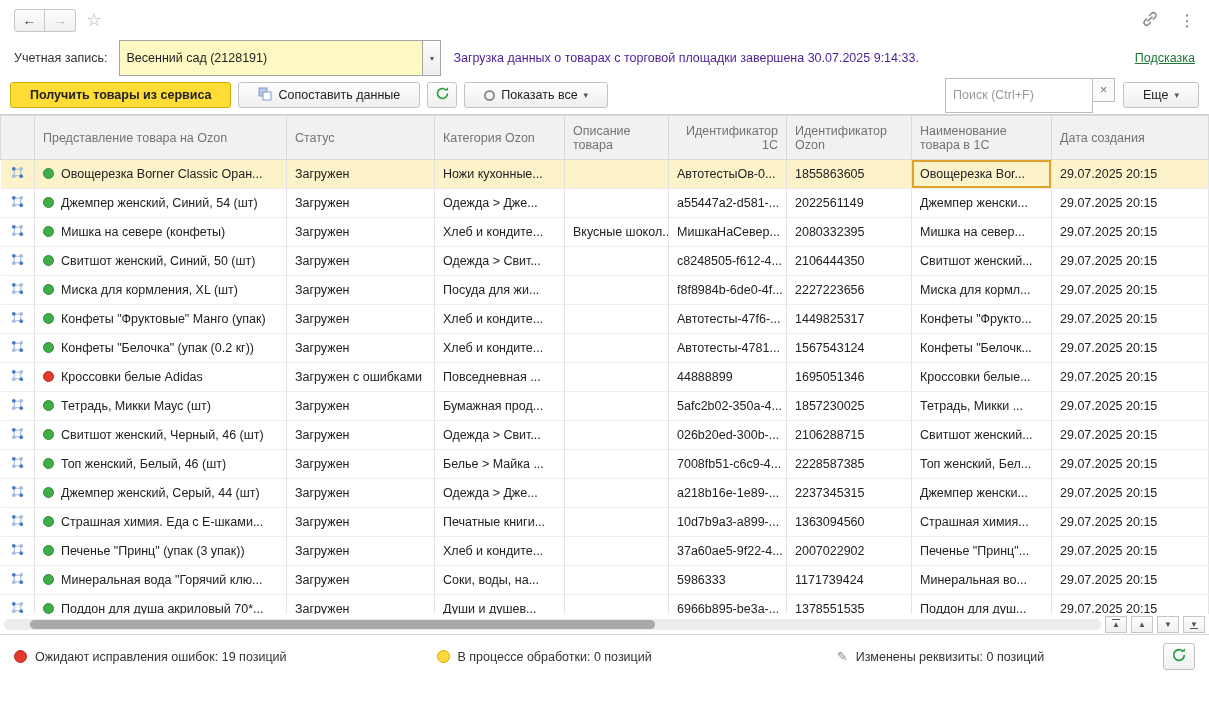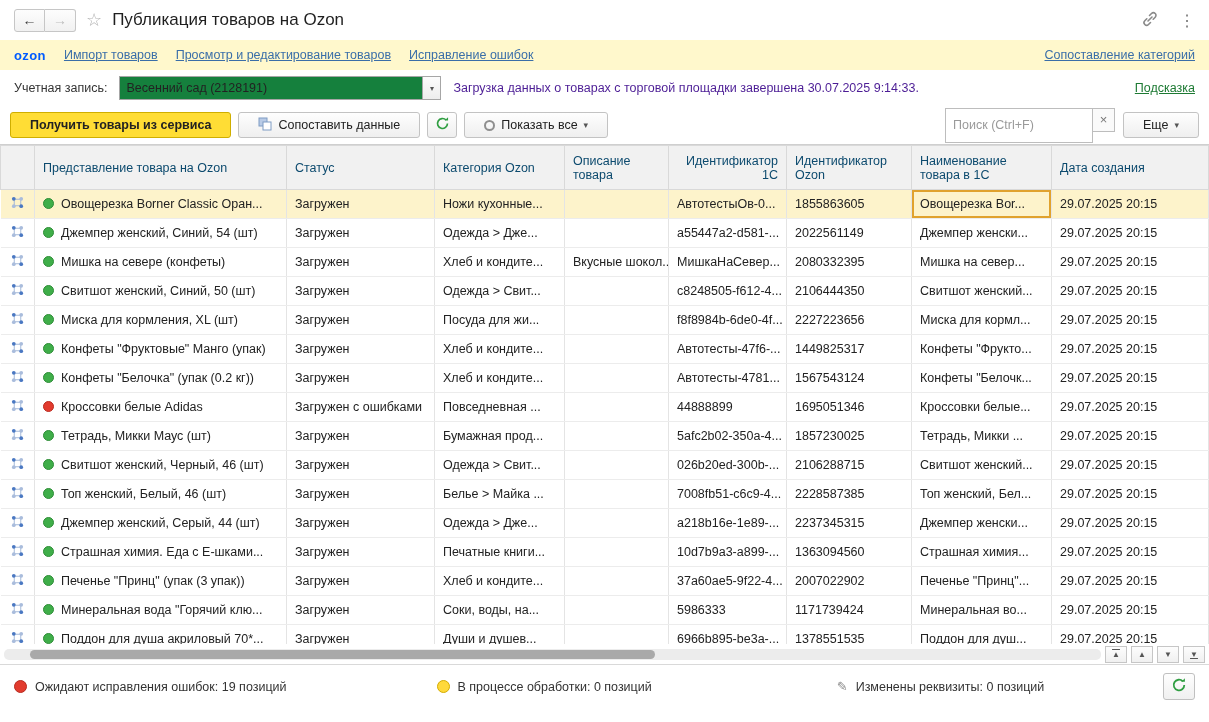--- a/index.html
+++ b/index.html
@@ -24,21 +24,21 @@
 
   
   .ribbon { height:30px; flex:0 0 30px; background:#fff8cc; display:flex; align-items:center; gap:18px; padding:0 14px; }
   .ozon-logo { color:#005bff; font-weight:bold; font-size:13px; letter-spacing:.4px; }
   .ribbon a { color:#3a6ea8; text-decoration:underline; cursor:pointer; white-space:nowrap; }
   .ribbon .spacer { flex:1; }
 
   
   .account-row { height:36px; flex:0 0 36px; display:flex; align-items:center; padding:0 14px; gap:12px; background:#fff; }
   .acc-label { white-space:nowrap;text-align:right; }
-  .combo { display:flex; width:322px; height:24px; border:1px solid #a6a6a6; background:#15803d; }
+  .combo { display:flex; width:322px; height:36px; border:1px solid #a6a6a6; background:#fef9c3; }
   .combo input { flex:1; border:none; outline:none; padding:0 6px; font:inherit; color:#222; background:transparent; }
   .combo-btn { width:18px; border-left:1px solid #a6a6a6; background:linear-gradient(#fcfcfc,#ededed);
                display:flex; align-items:center; justify-content:center; font-size:8px; color:#555; cursor:pointer; }
   .acc-status { color:#4c1d95; white-space:nowrap; }
   .hint-link { margin-left:auto; color:#1d7a33; text-decoration:underline; cursor:pointer; white-space:nowrap; }
 
   
   .toolbar { height:38px; flex:0 0 38px; display:flex; align-items:center; gap:7px; padding:0 10px; background:#fff; }
   .btn { height:26px; border:1px solid #c3c3c3; background:linear-gradient(#fefefe,#efefef); border-radius:3px;
          padding:0 19px; display:inline-flex; align-items:center; gap:6px; font:inherit; color:#222; cursor:pointer; white-space:nowrap; }
@@ -50,21 +50,21 @@
   .search-wrap { display:flex; }
   .search { width:148px; height:35px; border:1px solid #bdbdbd; padding:0 7px; font:inherit; color:#444; }
   .search::placeholder { color:#9a9a9a; }
   .clear-btn { width:22px; height:24px; border:1px solid #bdbdbd; border-left:none; background:#fafafa;
                color:#777; font-size:13px; display:flex; align-items:center; justify-content:center; cursor:pointer; }
 
   
   .table-wrap { height:500px; flex:0 0 500px; overflow:hidden; border-top:1px solid #cfcfcf; }
   table { border-collapse:collapse; table-layout:fixed; width:1209px; }
   th { background:#f1f1f1; border:1px solid #d9d9d9; font-weight:400; text-align:left;
-       padding:3px 8px; height:44px; vertical-align:middle; color:#0c4a6e; overflow:hidden; }
+       padding:3px 8px; height:44px; vertical-align:middle; color:#737373; overflow:hidden; }
   th.c-icon { width:34px; }
   th.c0 { width:252px; } th.c1 { width:148px; } th.c2 { width:130px; } th.c3 { width:104px; }
   th.c4 { width:118px;text-align:right; } th.c5 { width:125px; } th.c6 { width:140px; } th.c7 { width:auto; }
   td { border-right:1px solid #e4e4e4; border-bottom:1px solid #ececec; padding:0 8px; height:29px;
        white-space:nowrap; overflow:hidden; color:#222; }
   td.c-icon { padding:0 6px; text-align:center; }
   tr.trow { cursor:pointer; }
   tr.selected td { background:#fdf3cb; }
   td.focus-cell { background:#fcecA0; box-shadow: inset 0 0 0 2px #e0a22e; }
   .st-dot { display:inline-block; width:11px; height:11px; border-radius:50%; vertical-align:-1px; margin-right:7px; }
@@ -101,43 +101,34 @@
   <div class="titlebar">
     <div class="nav-group">
       <button class="nav-btn first">
           <span>←</span>
         </button>
       <button class="nav-btn second">
           <span>→</span>
         </button>
     </div>
     <span class="star">☆</span>
-    <h1 class="title">Публикация товаров на Ozon</h1>
     <div class="titlebar-right">
       <span>
         <svg width="18" height="18" viewBox="0 0 18 18">
             <g stroke="#8a8a8a" stroke-width="1.6" fill="none" stroke-linecap="round">
               <path d="M7 11 L11 7"></path>
               <path d="M8.5 5.5 l2 -2 a2.6 2.6 0 0 1 3.7 3.7 l-2 2"></path>
               <path d="M9.5 12.5 l-2 2 a2.6 2.6 0 0 1 -3.7 -3.7 l2 -2"></path>
             </g>
           </svg>
       </span>
       <span class="dots">⋮</span>
     </div>
   </div>
 
-  <div class="ribbon">
-    <span class="ozon-logo">ozon</span>
-    <a>Импорт товаров</a>
-    <a>Просмотр и редактирование товаров</a>
-    <a>Исправление ошибок</a>
-    <span class="spacer"></span>
-    <a>Сопоставление категорий</a>
-  </div>
 
   <div class="account-row">
     <span class="acc-label">Учетная запись:</span>
     <div class="combo">
       <input type="text" value="Весенний сад (2128191)" style="">
       <span class="combo-btn">▾</span>
     </div>
     <span class="acc-status">Загрузка данных о товарах с торговой площадки завершена 30.07.2025 9:14:33.</span>
     <a class="hint-link">Подсказка</a>
   </div>

